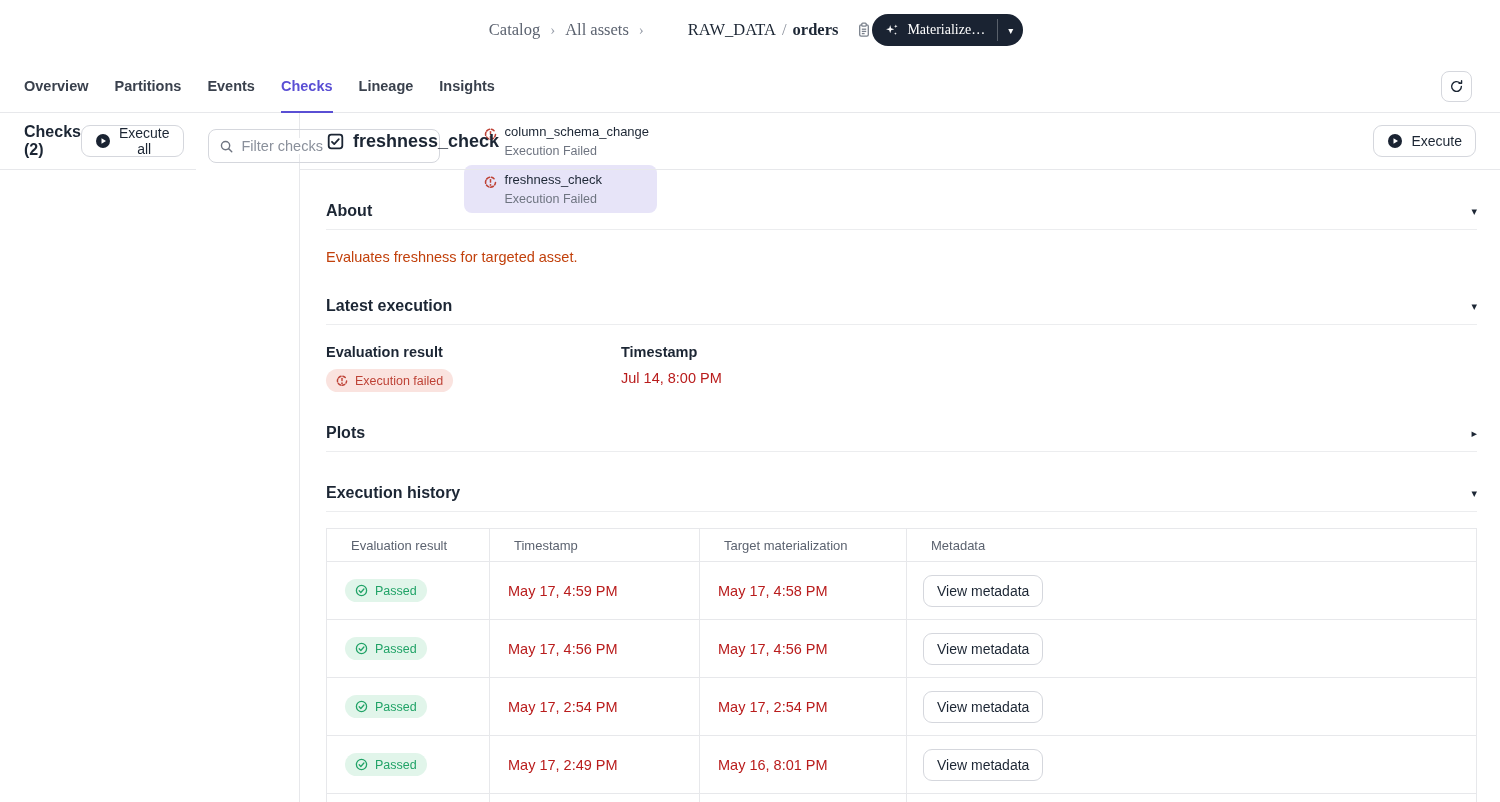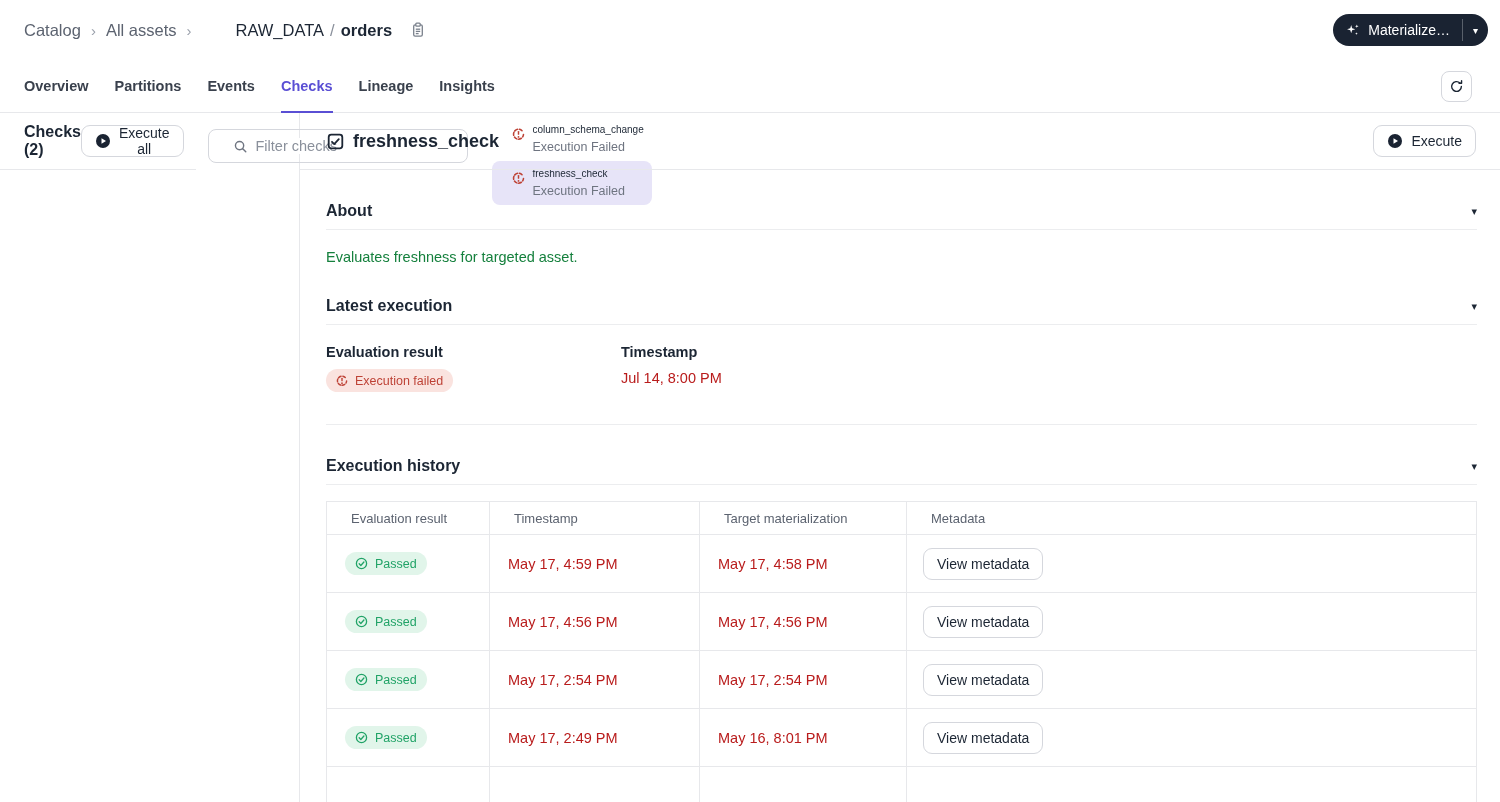--- a/index.html
+++ b/index.html
@@ -1,21 +1,21 @@
 <!DOCTYPE html>
 <html><head>
 <meta charset="utf-8">
 <style>
   * { margin:0; padding:0; box-sizing:border-box; }
   html,body { width:1500px; height:802px; overflow:hidden; background:#fff;
     font-family:"Liberation Sans", sans-serif; color:#1C2634; }
   .app { width:1500px; height:802px; display:flex; flex-direction:column; overflow:hidden; background:#fff; }
 
   
-  .topbar { height:60px; flex:0 0 auto; display:flex; align-items:center; justify-content:space-between; padding:0 12px 0 24px; }
+  .topbar { height:60px; flex:0 0 auto; display:flex; align-items:center; justify-content:center; padding:0 12px 0 24px;font-family:Liberation Serif, serif; }
   .breadcrumb { display:flex; align-items:center; gap:10px; font-size:16.5px; }
   .crumb { color:#5C6370; cursor:pointer; }
   .crumb-sep { color:#9AA0AB; font-size:15px; }
   .asset-key { color:#1C2634;padding-left:34px; }
   .asset-key .slash { color:#8A909B; margin:0 6px; font-weight:400; }
   .asset-key .asset-name { font-weight:700; }
   .copy-btn { margin-left:8px; color:#7A818C; display:inline-flex; cursor:pointer; }
   .mat-split { display:flex; align-items:stretch; background:#1A2332; border-radius:16px; overflow:hidden; height:32px; }
   .mat-main { display:flex; align-items:center; gap:8px; color:#fff; font-size:14px; padding:0 12px; cursor:pointer; }
   .mat-sep { width:1px; background:rgba(255,255,255,.28); margin:5px 0; }
@@ -31,43 +31,43 @@
 
   
   .body { flex:1 1 auto; display:flex; min-height:0; }
 
   
   .sidebar { width:300px; flex:0 0 auto; border-right:1px solid #E7E8EB; display:flex; flex-direction:row; }
   .sidebar-head { height:57px; display:flex; align-items:center; justify-content:space-between; padding:0 12px 0 24px; border-bottom:1px solid #E7E8EB; }
   .sidebar-title { font-size:16px; font-weight:700; }
   .btn { display:inline-flex; align-items:center; gap:8px; background:#fff; border:1px solid #D5D7DD; border-radius:9px; height:32px; padding:0 13px; font-size:14px; color:#1C2634; cursor:pointer; font-family:inherit; }
   .filter-wrap { padding:16px 12px 8px 12px; }
-  .filter-input { display:flex; align-items:center; gap:8px; border:1px solid #D5D7DD; border-radius:8px; height:34px; padding:0 24px; color:#7A818C; }
+  .filter-input { display:flex; align-items:center; gap:8px; border:1px solid #D5D7DD; border-radius:8px; height:34px; padding:0 10px; color:#7A818C; }
   .filter-input input { border:none; outline:none; flex:1; font-size:14.5px; font-family:inherit; color:#1C2634; }
   .filter-input input::placeholder { color:#8A909B; }
   .check-list { padding:4px 12px; display:flex; flex-direction:column; }
   .check-item { border-radius:8px; padding:7px 8px 7px 20px; display:flex; gap:8px; cursor:pointer; }
   .check-item.selected { background:#E7E4F8; }
   .check-item .ci-icon { color:#BE4236; margin-top:3px; flex:0 0 auto; }
-  .check-item .ci-name { font-size:10px; color:#1C2634; }
+  .check-item .ci-name { font-size:13px; color:#1C2634;text-align:right; }
   .check-item .ci-status { font-size:12.5px; color:#6E7480; margin-top:5px; }
 
   
   .main { flex:1 1 auto; display:flex; flex-direction:column; min-width:0; }
   .main-head { height:57px; flex:0 0 auto; display:flex; align-items:center; justify-content:space-between; padding:0 24px 0 27px; border-bottom:1px solid #E7E8EB; }
   .main-title-wrap { display:flex; align-items:center; gap:9px; }
   .main-title { font-size:18px; font-weight:700; }
   .content { padding:32px 23px 0 26px; overflow:hidden; }
 
   .section { margin-bottom:32px; }
   .section-head { display:flex; align-items:center; justify-content:space-between; cursor:pointer; }
   .section-title { font-size:16px; font-weight:700; }
   .caret { font-size:11px; color:#1C2634; }
   .section-divider { border:none; border-top:1px solid #ECEDEF; margin-top:9px; }
-  .about-text { font-size:14.5px; margin-top:19px; color:#15803d; }
+  .about-text { font-size:14.5px; margin-top:19px; color:#c2410c; }
 
   .latest-grid { display:grid; grid-template-columns:295px auto; margin-top:19px; }
   .field-label { font-size:14.5px; font-weight:700; }
   .field-value { margin-top:9px; }
   .badge { display:inline-flex; align-items:center; gap:7px; height:23px; padding:0 10px; border-radius:14px; font-size:12.5px; }
   .badge-fail { background:#FAE3DF; color:#BE4236; }
   .badge-pass { background:#E1F5EA; color:#21A367; }
   .link { color:#b91c1c; font-size:14.5px; cursor:pointer; text-decoration:none; }
 
   
@@ -251,20 +251,24 @@
               </div>
             </div>
             <div>
               <div class="field-label">Timestamp</div>
               <div class="field-value"><a class="link">Jul 14, 8:00 PM</a></div>
             </div>
           </div>
         </div>
 
         <div class="section">
+          <div class="section-head">
+            <span class="section-title">Plots</span>
+            <span class="caret">▸</span>
+          </div>
           <hr class="section-divider">
         </div>
 
         <div class="section">
           <div class="section-head">
             <span class="section-title">Execution history</span>
             <span class="caret">▾</span>
           </div>
           <hr class="section-divider">
 

